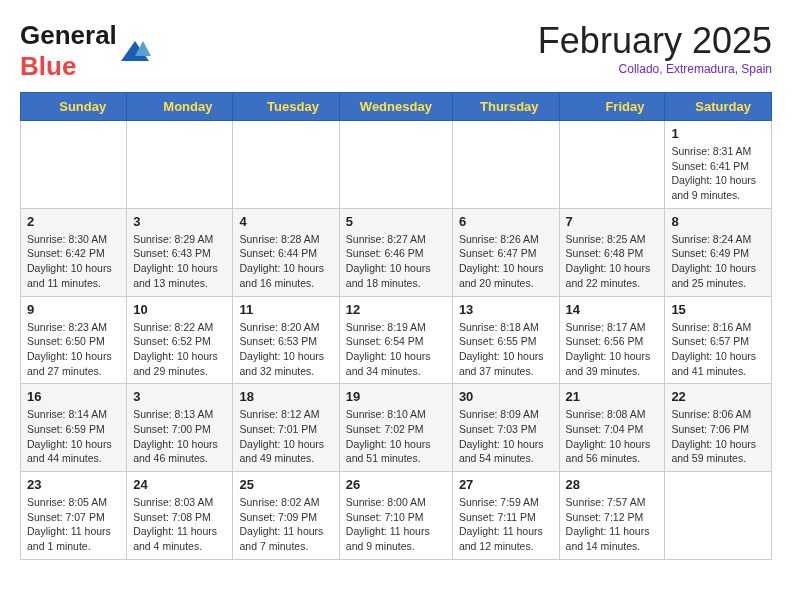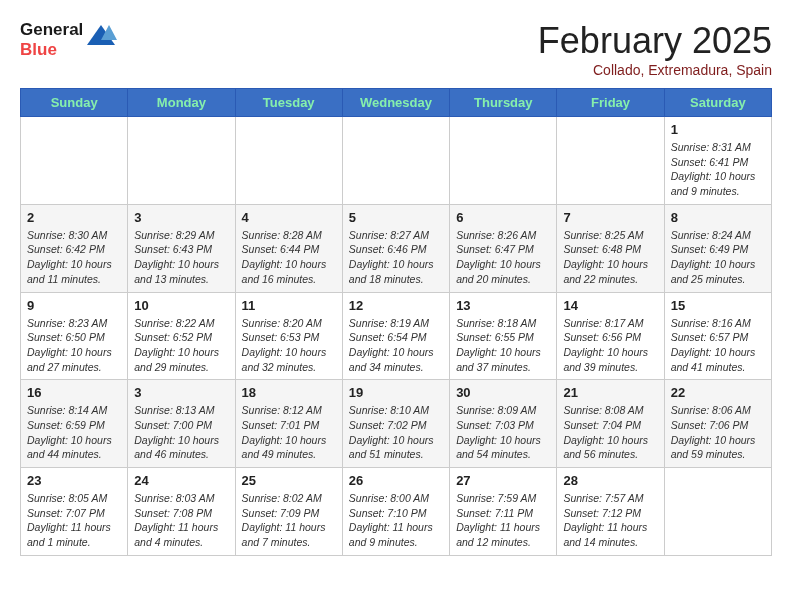--- a/index.html
+++ b/index.html
@@ -11,53 +11,53 @@
       padding: 20px;
     }
     .header-area {
       display: flex;
       justify-content: space-between;
       align-items: flex-start;
       margin-bottom: 10px;
     }
     .logo {
       display: flex;
-      align-items: flex-start;
-      font-size: 17px;
+      align-items: center;
+      font-size: 26px;
       font-weight: bold;
       color: #1a1a1a;
     }
     .logo-icon {
       width: 30px;
       height: 30px;
       margin-left: 4px;
     }
     .title-area {
       text-align: right;
       margin-left: 37px;
     }
     .month-title {
       font-size: 36px;
       font-weight: normal;
       color: #222;
     }
     .location {
-      font-size: 14px;
-      color: #7f1d1d;
+      font-size: 12px;
+      color: #6d28d9;
     }
     .calendar {
       width: 100%;
       border-collapse: collapse;
       border: 1px solid #ccc;
     }
     .calendar th {
       background-color: #3a6fc4;
-      color: #86efac;
-      text-align: center;
-      padding: 6px 4px;
+      color: #fde047;
+      text-align: right;
+      padding: 6px 20px;
       font-size: 13px;
       font-weight: bold;
       border: 1px solid #2a5ab4;
     }
     .calendar td {
       border: 1px solid #ccc;
       vertical-align: top;
       padding: 5px 6px;
       width: 107px;
       min-height: 80px;
@@ -68,21 +68,20 @@
       font-size: 13px;
       font-weight: bold;
       color: #222;
       display: block;
       margin-bottom: 3px;
     }
     .day-info {
       font-size: 10.5px;
       color: #333;
       line-height: 1.4;
-      font-style: italic;
     }
     .empty-cell {
       background: #f9f9f9;
     }
     tr:nth-child(even) td { background-color: #f5f5f5; }
     tr:nth-child(odd) td { background-color: #fff; }
     .calendar thead tr th { background-color: #3a6fc4; }
   </style>
 </head>
 <body>

